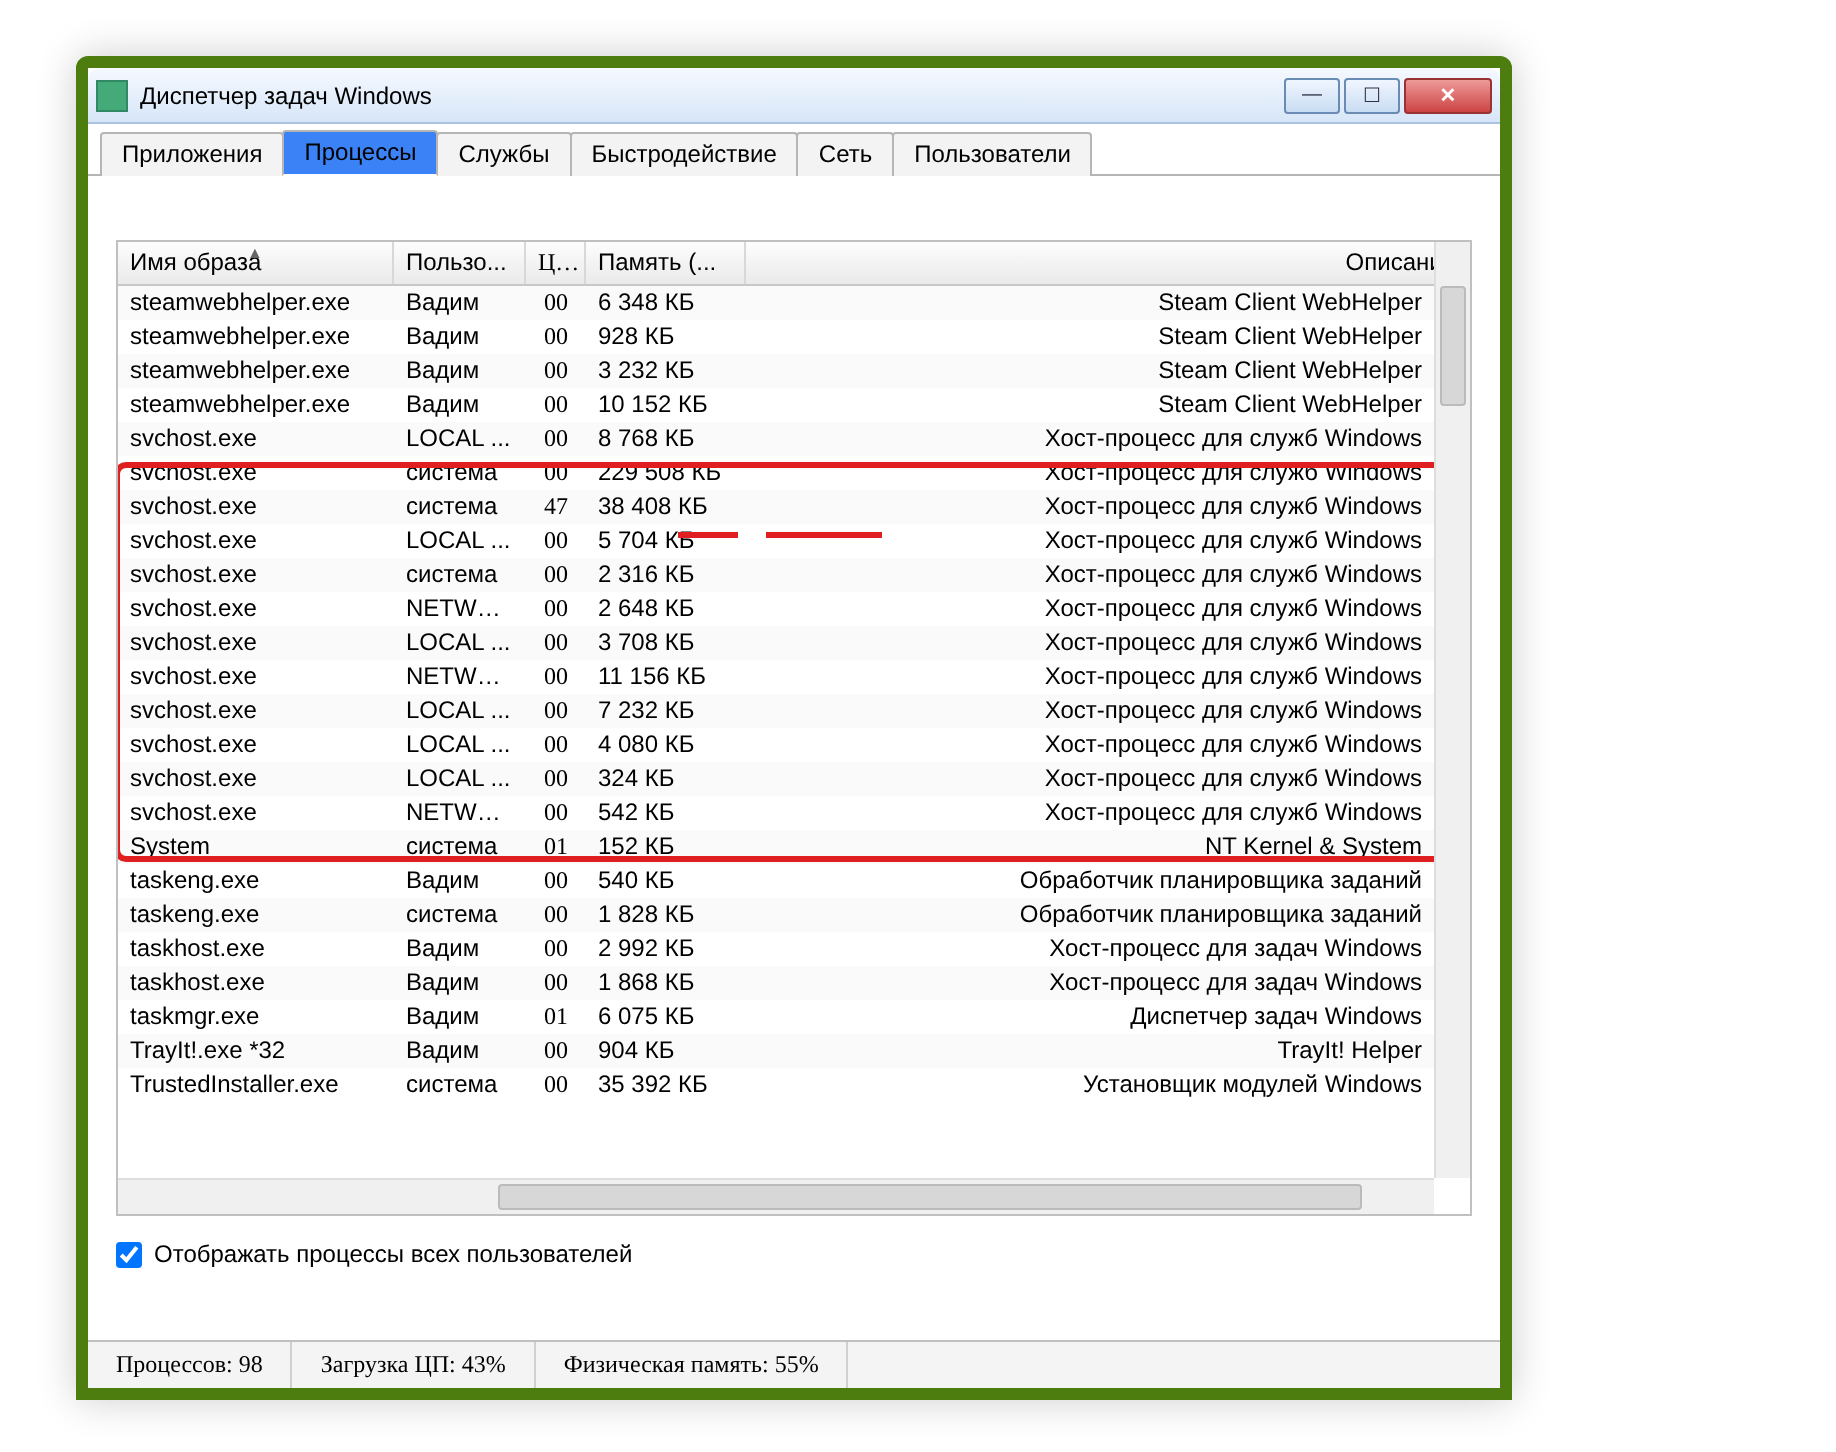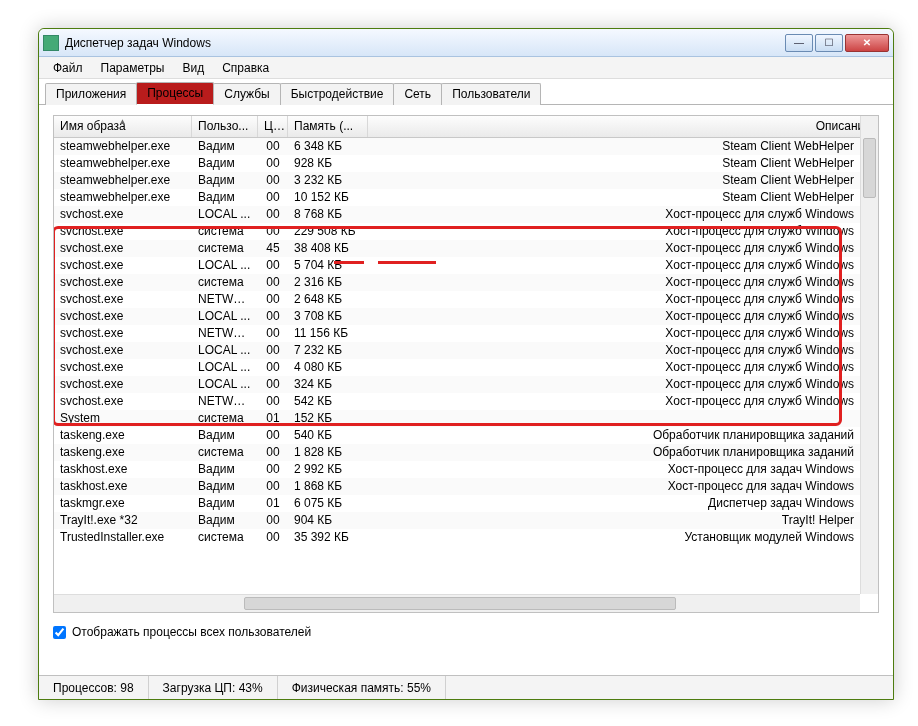--- a/index.html
+++ b/index.html
@@ -1,77 +1,71 @@
 <!DOCTYPE html>
 <html><head>
 <meta charset="utf-8">
 <style>
 * { box-sizing: border-box; margin: 0; padding: 0; }
 body { font-family: "Segoe UI", Tahoma, sans-serif; font-size: 12px; background: #fff; width: 918px; height: 726px; position: relative; overflow: hidden; }
-.window { position: absolute; left: 38px; top: 28px; width: 856px; height: 672px; border: 1px solid #4d7c0f; border-radius: 6px 6px 0 0; background: #fff; box-shadow: 0 0 20px rgba(0,0,0,0.2); }
+.window { position: absolute; left: 38px; top: 28px; width: 718px; height: 672px; border: 6px solid #4d7c0f; border-radius: 6px 6px 0 0; background: #fff; box-shadow: 0 0 20px rgba(0,0,0,0.2); }
 .titlebar { height: 28px; background: linear-gradient(#f5f9ff,#d7e6f8); border-bottom: 1px solid #a9c3e0; display: flex; align-items: center; padding: 0 4px; border-radius: 6px 6px 0 0; }
 .titlebar-icon { width: 16px; height: 16px; background: #4a7; margin-right: 6px; border: 1px solid #386; }
 .titlebar-text { flex: 1; color: #000; }
 .window-controls { display: flex; gap: 2px; }
 .window-controls div { width: 28px; height: 18px; border: 1px solid #6a8bb3; border-radius: 2px; background: linear-gradient(#f0f6ff,#c9ddf3); display: flex; align-items: center; justify-content: center; font-size: 10px; color: #334; cursor: pointer; }
 .window-controls .close { width: 44px; background: linear-gradient(#e99,#c44); border-color: #933; color: #fff; font-weight: bold; }
 .menubar { height: 22px; display: flex; align-items: center; padding: 0 6px; gap: 2px; background: #f4f4f4; border-bottom: 1px solid #ddd; }
 .menubar span { padding: 2px 8px; cursor: pointer; }
 .tabbar { height: 26px; display: flex; align-items: flex-end; padding: 4px 6px 0; gap: 0; background: #fff; border-bottom: 1px solid #b5b5b5; }
 .tab { padding: 3px 10px 4px; border: 1px solid #b5b5b5; border-bottom: none; background: #f3f3f3; margin-right: -1px; cursor: pointer; position: relative; bottom: -1px; border-radius: 2px 2px 0 0; }
-.tab.active { background: #b91c1c; border-bottom: 1px solid #fff; z-index: 2; }
+.tab.active { background: #3b82f6; border-bottom: 1px solid #fff; z-index: 2; }
 .content { position: absolute; left: 14px; right: 14px; top: 86px; bottom: 86px; border: 1px solid #c0c0c0; background: #fff; }
 .table-header { display: flex; height: 22px; background: linear-gradient(#fdfdfd,#eaeaea); border-bottom: 1px solid #c8c8c8; }
 .th { border-right: 1px solid #d8d8d8; padding: 3px 6px; white-space: nowrap; overflow: hidden; text-overflow: ellipsis; position: relative; }
 .th .sort { position: absolute; top: 1px; left: 50%; transform: translateX(-50%); font-size: 8px; color: #666; }
 .c1 { width: 138px; }
 .c2 { width: 66px; }
-.c3 { width: 30px; text-align: center; }
+.c3 { width: 30px; text-align: center; font-family: Liberation Serif, serif; }
 .c4 { width: 80px; text-align: left; }
 .c5 { flex: 1; text-align: right; }
 .rows { position: absolute; top: 22px; bottom: 18px; left: 0; right: 18px; overflow: hidden; }
 .row { display: flex; height: 17px; line-height: 17px; }
 .row:nth-child(even) { background: #fafafa; }
 .td { padding: 0 6px; white-space: nowrap; overflow: hidden; text-overflow: ellipsis; }
 .redbox { position: absolute; border: 3px solid #e02020; border-radius: 6px; pointer-events: none; }
 .box1 { left: -2px; top: 88px; width: 790px; height: 200px; }
 .redunder { position: absolute; border-bottom: 3px solid #e02020; pointer-events: none; height: 0; }
 .u1 { left: 280px; top: 123px; width: 30px; }
 .u2 { left: 324px; top: 123px; width: 58px; }
 .hscroll-track { position: absolute; left: 0; right: 18px; bottom: 0; height: 18px; background: #f0f0f0; border-top: 1px solid #ddd; }
 .hscroll-thumb { position: absolute; left: 190px; top: 2px; height: 13px; width: 432px; background: #d7d7d7; border: 1px solid #bbb; border-radius: 2px; }
 .vscroll-track { position: absolute; top: 0; right: 0; bottom: 18px; width: 18px; background: #f0f0f0; border-left: 1px solid #ddd; }
 .vscroll-thumb { position: absolute; left: 2px; top: 22px; width: 13px; height: 60px; background: #d7d7d7; border: 1px solid #bbb; border-radius: 2px; }
 .bottom-row { position: absolute; left: 14px; right: 14px; bottom: 54px; height: 26px; display: flex; align-items: center; justify-content: space-between; }
 .checkbox-wrap { display: flex; align-items: center; gap: 6px; }
 .checkbox-wrap input { width: 13px; height: 13px; }
 .end-btn { padding: 3px 14px; border: 1px solid #9a9a9a; background: linear-gradient(#fdfdfd,#e5e5e5); border-radius: 3px; cursor: pointer; }
-.statusbar { position: absolute; left: 0; right: 0; bottom: 0; height: 24px; border-top: 1px solid #c0c0c0; background: #f4f4f4; display: flex; align-items: center; }
+.statusbar { position: absolute; left: 0; right: 0; bottom: 0; height: 24px; border-top: 1px solid #c0c0c0; background: #f4f4f4; display: flex; align-items: center; font-family: Liberation Serif, serif; }
 .statusbar div { padding: 0 14px; border-right: 1px solid #d0d0d0; height: 100%; display: flex; align-items: center; }
 </style>
 </head>
 <body>
 
 <div class="window">
   <div class="titlebar">
     <div class="titlebar-icon"></div>
     <div class="titlebar-text">Диспетчер задач Windows</div>
     <div class="window-controls">
       <div>—</div>
       <div>☐</div>
       <div class="close">✕</div>
     </div>
   </div>
 
-  <div class="menubar">
-    <span>Файл</span>
-    <span>Параметры</span>
-    <span>Вид</span>
-    <span>Справка</span>
-  </div>
 
   <div class="tabbar">
     <div class="tab">Приложения</div>
     <div class="tab active">Процессы</div>
     <div class="tab">Службы</div>
     <div class="tab">Быстродействие</div>
     <div class="tab">Сеть</div>
     <div class="tab">Пользователи</div>
   </div>
 
@@ -125,21 +119,21 @@
         <div class="row">
           <div class="td c1">svchost.exe</div>
           <div class="td c2">система</div>
           <div class="td c3">00</div>
           <div class="td c4">229 508 КБ</div>
           <div class="td c5">Хост-процесс для служб Windows</div>
         </div>
         <div class="row">
           <div class="td c1">svchost.exe</div>
           <div class="td c2">система</div>
-          <div class="td c3">45</div>
+          <div class="td c3">47</div>
           <div class="td c4">38 408 КБ</div>
           <div class="td c5">Хост-процесс для служб Windows</div>
         </div>
         <div class="row">
           <div class="td c1">svchost.exe</div>
           <div class="td c2">LOCAL ...</div>
           <div class="td c3">00</div>
           <div class="td c4">5 704 КБ</div>
           <div class="td c5">Хост-процесс для служб Windows</div>
         </div>
@@ -197,20 +191,21 @@
           <div class="td c2">NETWO...</div>
           <div class="td c3">00</div>
           <div class="td c4">542 КБ</div>
           <div class="td c5">Хост-процесс для служб Windows</div>
         </div>
         <div class="row">
           <div class="td c1">System</div>
           <div class="td c2">система</div>
           <div class="td c3">01</div>
           <div class="td c4">152 КБ</div>
+          <div class="td c5">NT Kernel &amp; System</div>
         </div>
         <div class="row">
           <div class="td c1">taskeng.exe</div>
           <div class="td c2">Вадим</div>
           <div class="td c3">00</div>
           <div class="td c4">540 КБ</div>
           <div class="td c5">Обработчик планировщика заданий</div>
         </div>
         <div class="row">
           <div class="td c1">taskeng.exe</div>

